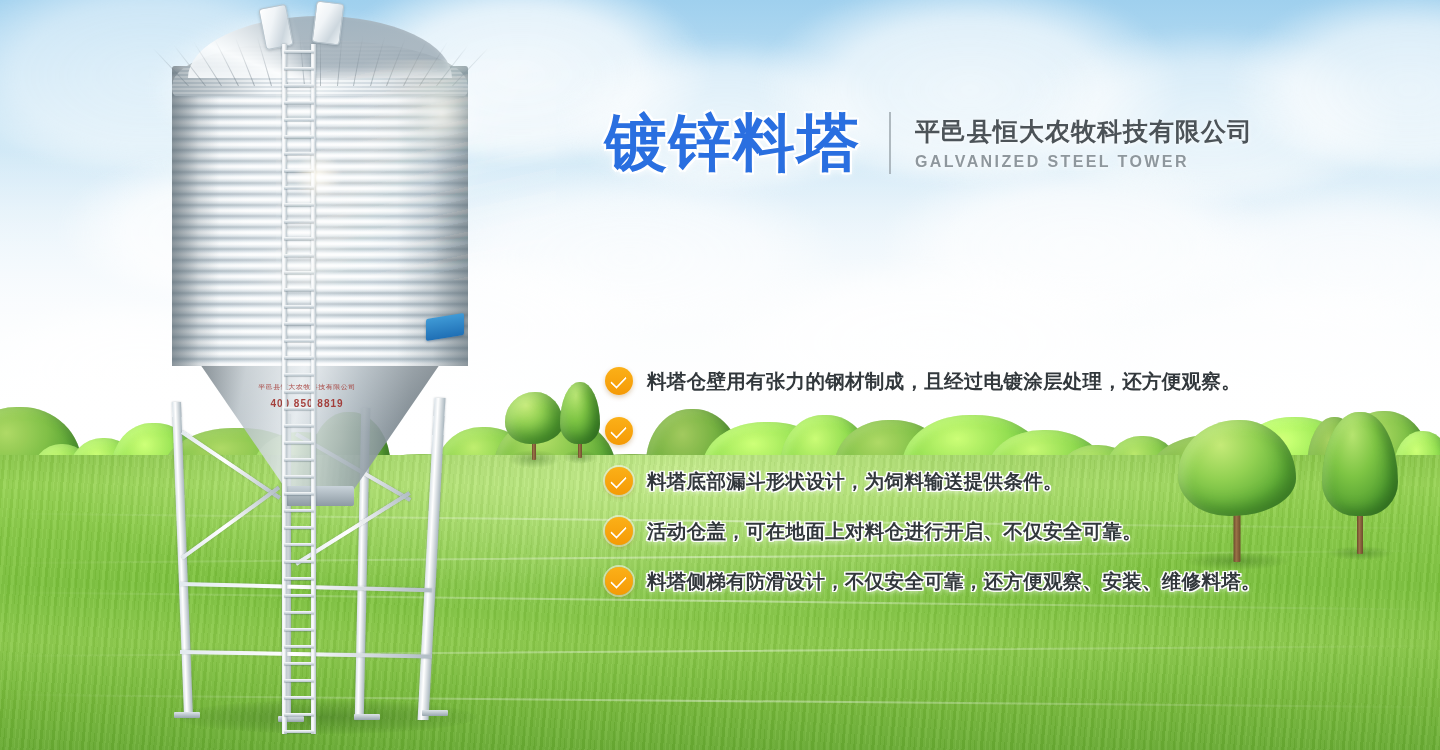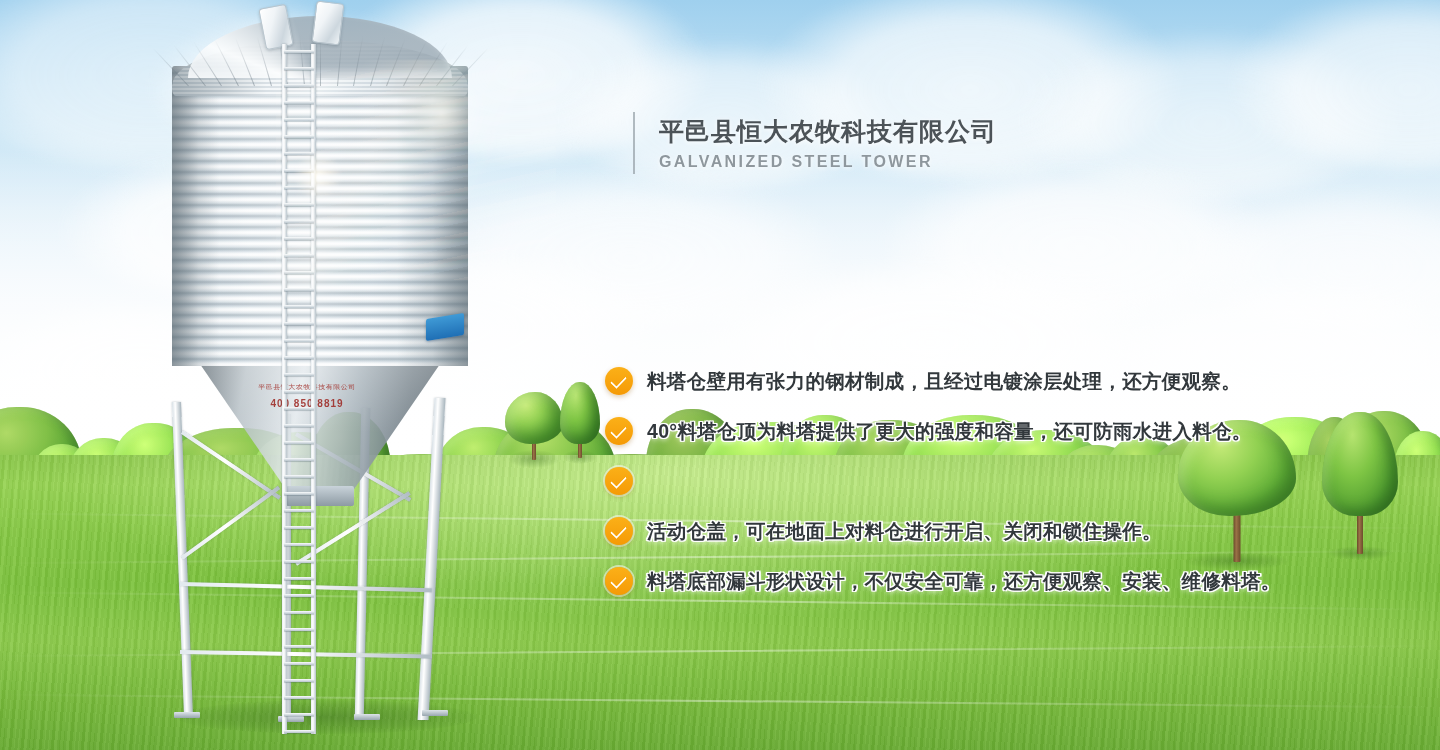--- a/index.html
+++ b/index.html
@@ -478,44 +478,45 @@
         <div class="rung" style="top: 686px;"></div>
       </div>
 
     <div class="flare"></div>
     <div class="flareRings"></div>
   </div>
 
   <div id="content">
 
     <div class="headRow">
+      <div class="bigTitle">镀锌料塔</div>
       <div class="vdiv"></div>
       <div class="coWrap">
         <div class="coName">平邑县恒大农牧科技有限公司</div>
         <div class="coEn">GALVANIZED STEEL TOWER</div>
       </div>
     </div>
 
 
     <div class="features" id="features">
         <div class="frow">
           <div class="fcheck"></div>
           <div class="ftext">料塔仓壁用有张力的钢材制成，且经过电镀涂层处理，还方便观察。</div>
         </div>
         <div class="frow">
           <div class="fcheck"></div>
-          <div class="ftext">40°料塔仓顶为料塔提供了更大的强度和容量，还可防雨水进入料仓。</div>
         </div>
         <div class="frow">
           <div class="fcheck"></div>
+          <div class="ftext">料塔底部漏斗形状设计，为饲料输送提供条件。</div>
         </div>
         <div class="frow">
           <div class="fcheck"></div>
-          <div class="ftext">活动仓盖，可在地面上对料仓进行开启、关闭和锁住操作。</div>
+          <div class="ftext">活动仓盖，可在地面上对料仓进行开启、不仅安全可靠。</div>
         </div>
         <div class="frow">
           <div class="fcheck"></div>
-          <div class="ftext">料塔底部漏斗形状设计，不仅安全可靠，还方便观察、安装、维修料塔。</div>
+          <div class="ftext">料塔侧梯有防滑设计，不仅安全可靠，还方便观察、安装、维修料塔。</div>
         </div>
       </div>
 
   </div>
 </div>
 
 </body></html>

